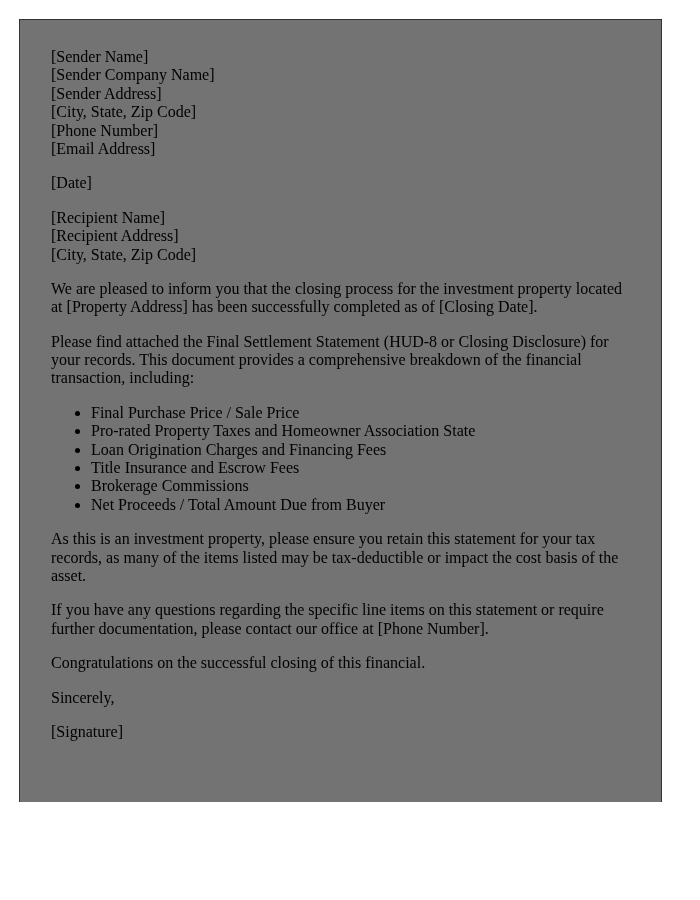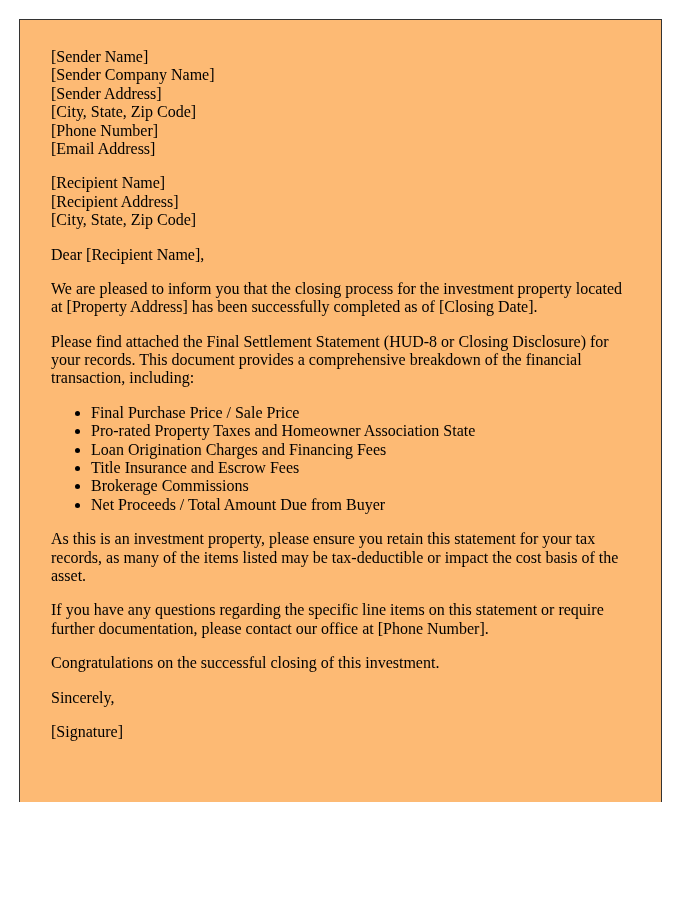--- a/index.html
+++ b/index.html
@@ -35,44 +35,44 @@
     margin: 16px 0;
     padding-left: 40px;
   }
   .subject {
     font-weight: bold;
   }
 </style>
 </head>
 <body style="color: rgb(0, 0, 0);">
 
-<div class="page" style="border-color: rgb(51, 51, 51); background: #fdba74;">
+<div class="page" style="border-color: rgb(51, 51, 51); background: #737373;">
   <p>[Sender Name]<br>[Sender Company Name]<br>[Sender Address]<br>[City, State, Zip Code]<br>[Phone Number]<br>[Email Address]</p>
 
+  <p>[Date]</p>
 
   <p>[Recipient Name]<br>[Recipient Address]<br>[City, State, Zip Code]</p>
 
 
-  <p>Dear [Recipient Name],</p>
 
   <p>We are pleased to inform you that the closing process for the investment property located at [Property Address] has been successfully completed as of [Closing Date].</p>
 
   <p>Please find attached the Final Settlement Statement (HUD-8 or Closing Disclosure) for your records. This document provides a comprehensive breakdown of the financial transaction, including:</p>
 
   <ul>
       <li>Final Purchase Price / Sale Price</li>
       <li>Pro-rated Property Taxes and Homeowner Association State</li>
       <li>Loan Origination Charges and Financing Fees</li>
       <li>Title Insurance and Escrow Fees</li>
       <li>Brokerage Commissions</li>
       <li>Net Proceeds / Total Amount Due from Buyer</li>
     </ul>
 
   <p>As this is an investment property, please ensure you retain this statement for your tax records, as many of the items listed may be tax-deductible or impact the cost basis of the asset.</p>
 
   <p>If you have any questions regarding the specific line items on this statement or require further documentation, please contact our office at [Phone Number].</p>
 
-  <p>Congratulations on the successful closing of this investment.</p>
+  <p>Congratulations on the successful closing of this financial.</p>
 
   <p>Sincerely,</p>
 
   <p>[Signature]</p>
 </div>
 
 </body></html>

